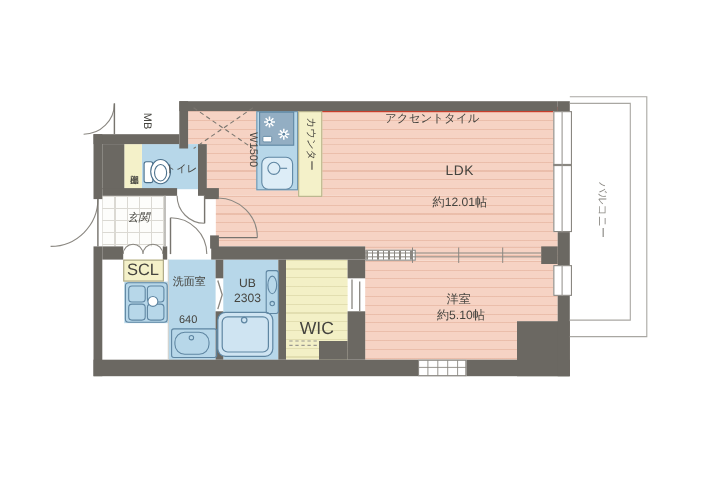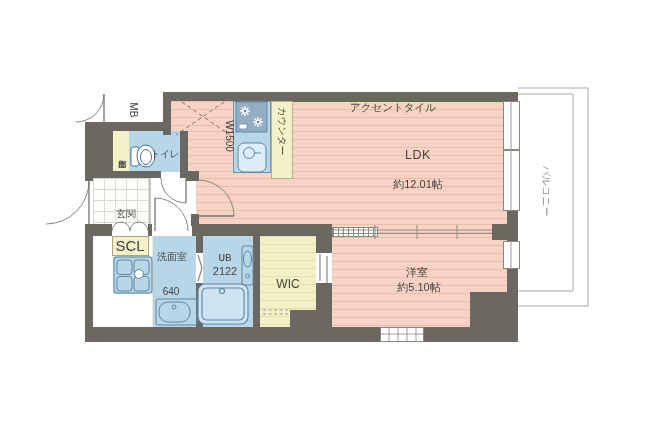--- a/index.html
+++ b/index.html
@@ -175,26 +175,26 @@
       <path d="M254.5,153 H261"></path>
     </g>
   </svg>
 
   <div class="lbl v" style="left:133px;top:110px;font-size:10px;">MB</div>
   <div class="lbl" style="left:393px;top:108px;font-size:10.5px;text-align:center;">アクセントタイル</div>
   <div class="lbl v" style="left:229px;top:136px;font-size:10px;">W1500</div>
   <div class="lbl v" style="left:282px;top:131px;font-size:9.5px;">カウンター</div>
   <div class="lbl vu" style="left:121px;top:153px;font-size:8px;">上部棚</div>
   <div class="lbl" style="left:165px;top:154px;font-size:9.5px;">トイレ</div>
-  <div class="lbl" style="left:126px;top:214px;font-size:10px;">玄関</div>
+  <div class="lbl" style="left:126px;top:199px;font-size:10px;font-style:italic;">玄関</div>
   <div class="lbl" style="left:130px;top:246px;font-size:15px;">SCL</div>
   <div class="lbl" style="left:172px;top:257px;font-size:10px;">洗面室</div>
   <div class="lbl" style="left:171px;top:292px;font-size:10px;">640</div>
-  <div class="lbl" style="left:225px;top:259px;font-size:11px;font-family:Liberation Mono, monospace;">UB</div>
-  <div class="lbl" style="left:225px;top:272px;font-size:11px;">2122</div>
-  <div class="lbl" style="left:288px;top:284px;font-size:12px;">WIC</div>
+  <div class="lbl" style="left:225px;top:259px;font-size:11px;">UB</div>
+  <div class="lbl" style="left:225px;top:272px;font-size:11px;">2303</div>
+  <div class="lbl" style="left:288px;top:300px;font-size:16px;">WIC</div>
   <div class="lbl" style="left:418px;top:156px;font-size:12.5px;letter-spacing:.5px;">LDK</div>
   <div class="lbl" style="left:418px;top:185px;font-size:11px;">約12.01帖</div>
   <div class="lbl" style="left:417px;top:273px;font-size:11px;">洋室</div>
   <div class="lbl" style="left:419px;top:288px;font-size:11px;">約5.10帖</div>
   <div class="lbl v" style="left:546px;top:191px;font-size:10px;color:#8d8b86;">バルコニー</div>
 
 </div>
 
 </body></html>

